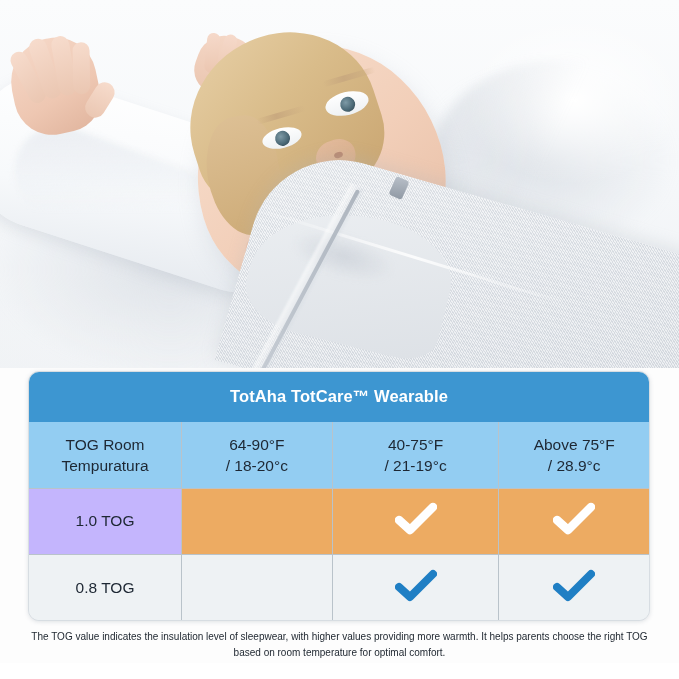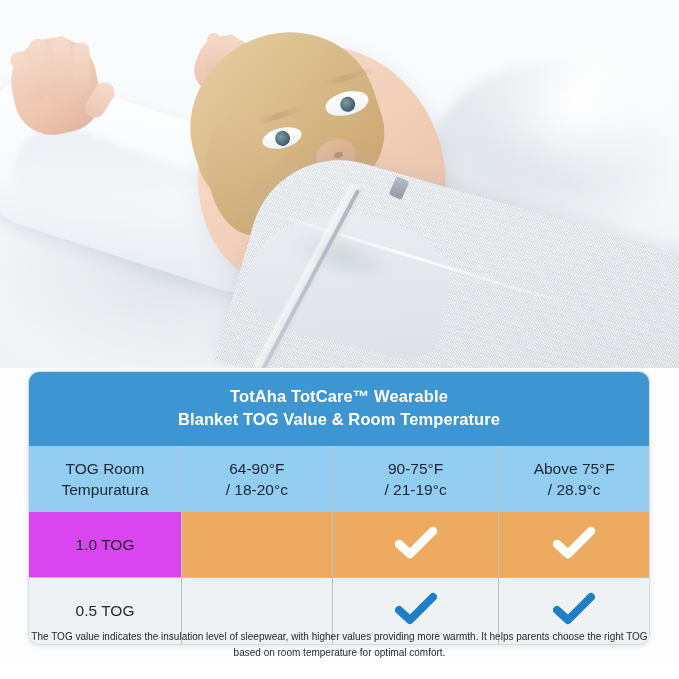--- a/index.html
+++ b/index.html
@@ -275,21 +275,21 @@
   }
   table.tog td:last-child{ border-right:none; }
   table.tog tr:first-child td{ border-top:none; }
   col.c1{ width:24.6%; }
   col.c2{ width:24.3%; }
   col.c3{ width:26.9%; }
   col.c4{ width:24.2%; }
 
   .row-sub td{ background:#93cdf2; color:#12222f; line-height:1.36; }
   .row-tog1 td{ background:#edab62; height:70px; }
-  .row-tog1 td:nth-child(1){ background:#d946ef; }
+  .row-tog1 td:nth-child(1){ background:#c4b5fd; }
   .row-tog05 td{ background:#eef2f4; height:60px; }
   .cell-label{ font-size:15.5px; }
   .sub-line2{ display:block; }
 
   .check{ display:inline-block; line-height:0; }
   .check svg{ display:block; }
 
   
   .footnote{
     position:absolute;
@@ -358,44 +358,41 @@
     <div class="zipper"></div>
     <div class="zip-pull"></div>
   </div>
 
   <div class="table-wrap">
 
     <div class="thead">
       <div>
         <span>TotAha TotCare™ Wearable</span>
       </div>
-      <div>
-        <span>Blanket TOG Value &amp; Room Temperature</span>
-      </div>
     </div>
 
     <table class="tog">
       <colgroup>
         <col class="c1">
           <col class="c2">
           <col class="c3">
           <col class="c4">
       </colgroup>
       <tbody>
         <tr class="row-sub">
           <td>
             <span>TOG Room</span>
             <span class="sub-line2">Tempuratura</span>
           </td>
           <td>
             <span>64-90°F</span>
             <span class="sub-line2">/ 18-20°c</span>
           </td>
           <td>
-            <span>90-75°F</span>
+            <span>40-75°F</span>
             <span class="sub-line2">/ 21-19°c</span>
           </td>
           <td>
             <span>Above 75°F</span>
             <span class="sub-line2">/ 28.9°c</span>
           </td>
         </tr>
 
         <tr class="row-tog1">
           <td class="cell-label">1.0 TOG</td>
@@ -410,21 +407,21 @@
           <td>
             <span class="check">
               <svg width="42" height="34" viewBox="0 0 42 34" aria-hidden="true">
                 <path d="M4 18 L15 28 L38 5" fill="none" stroke="#ffffff" stroke-width="8.5" stroke-linecap="round" stroke-linejoin="round"></path>
               </svg>
             </span>
           </td>
         </tr>
 
         <tr class="row-tog05">
-          <td class="cell-label">0.5 TOG</td>
+          <td class="cell-label">0.8 TOG</td>
           <td></td>
           <td>
             <span class="check">
               <svg width="42" height="34" viewBox="0 0 42 34" aria-hidden="true">
                 <path d="M4 18 L15 28 L38 5" fill="none" stroke="#1f7fc4" stroke-width="8" stroke-linecap="round" stroke-linejoin="round"></path>
               </svg>
             </span>
           </td>
           <td>
             <span class="check">

